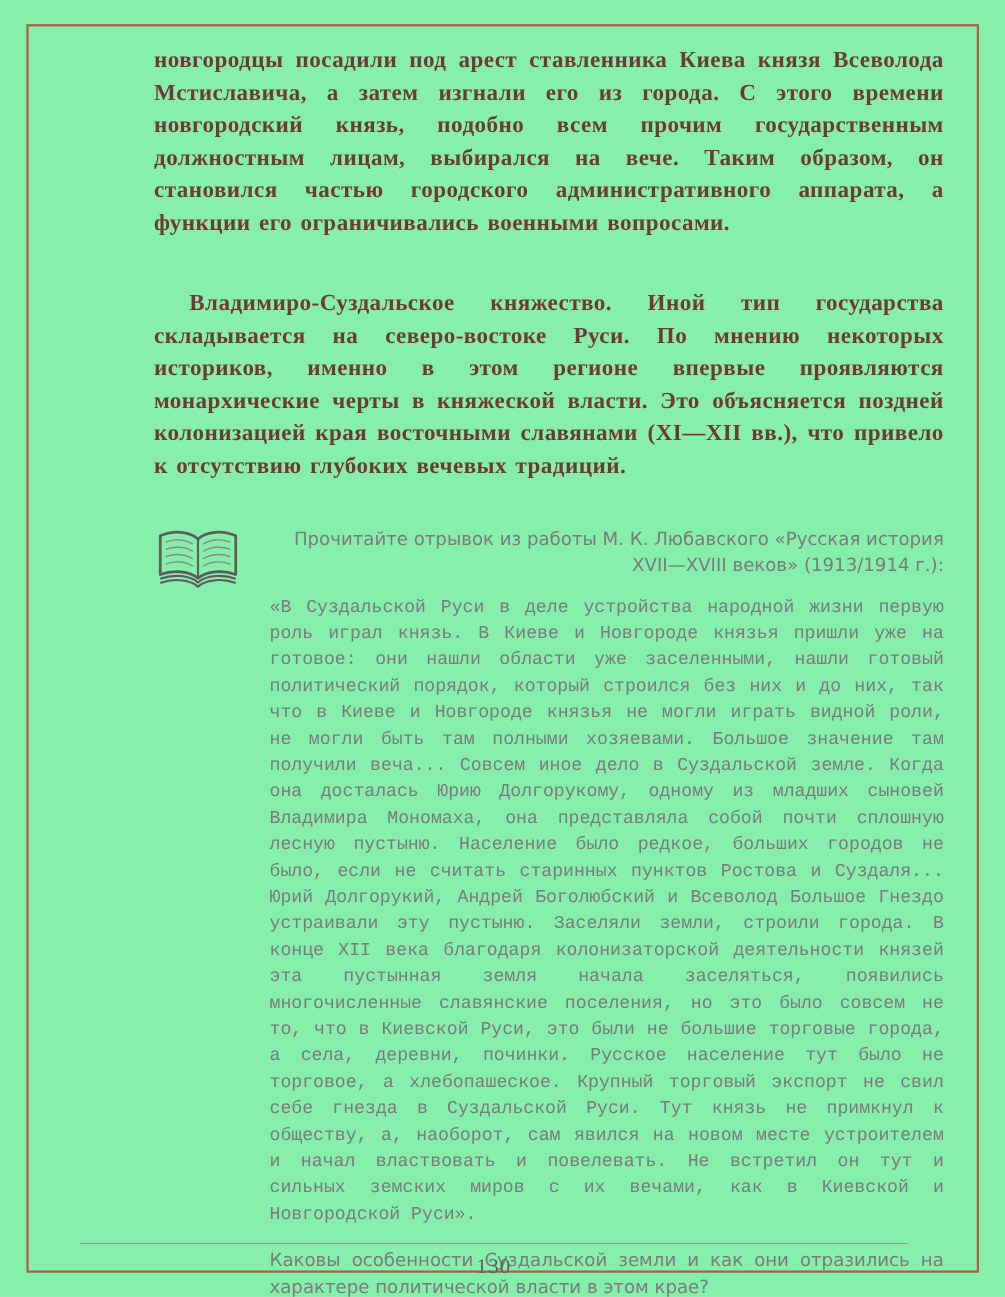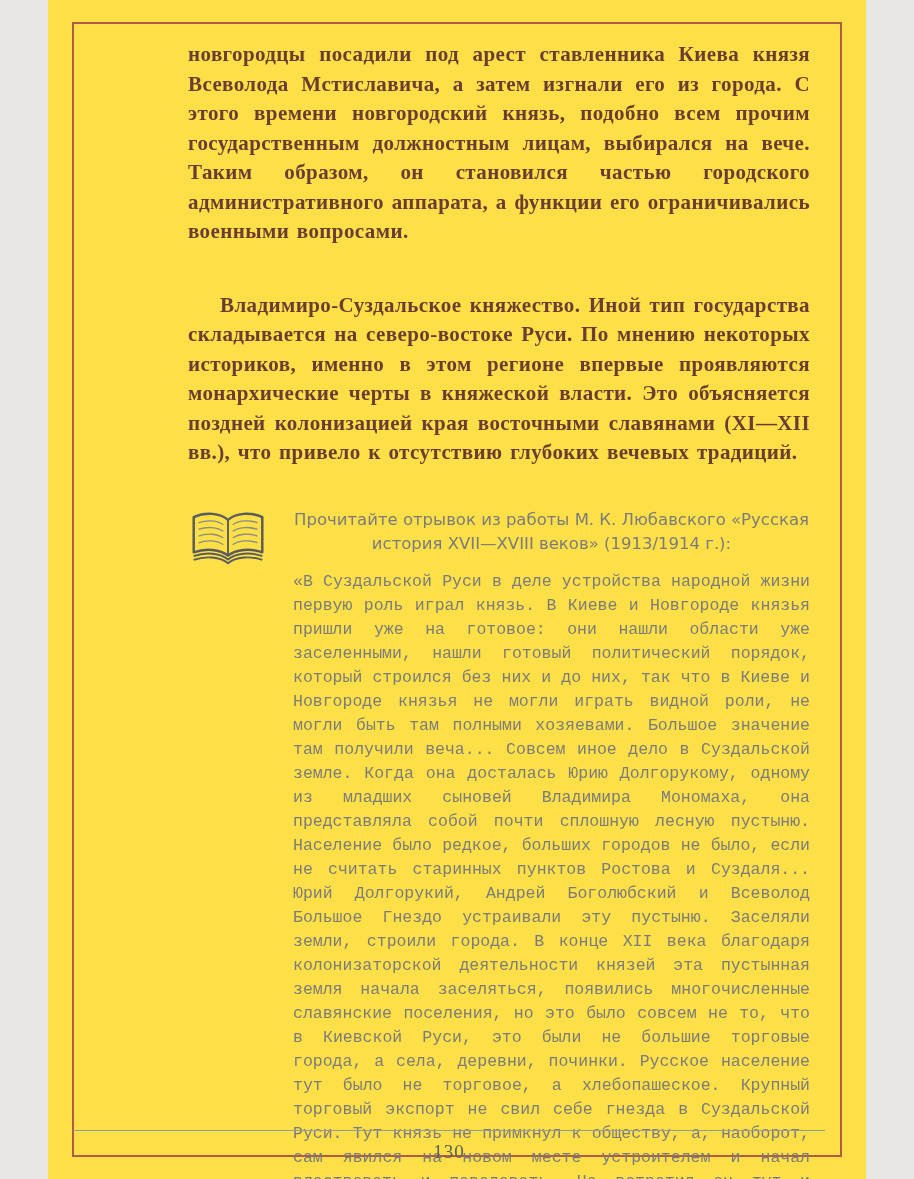--- a/index.html
+++ b/index.html
@@ -3,23 +3,23 @@
 <meta charset="utf-8">
 <style>
   :root{
     --frame:#b05a48;
     --main-text:#6e3b32;
     --muted-text:#7b7b7b;
   }
   html,body{margin:0;padding:0;background:#e9e7e4;}
   .page{
     position:relative;
-    width:818px;height:1179px;
+    width:914px;height:1179px;
     margin:0 auto;
-    background:#fde047;
+    background:#86efac;
     overflow:hidden;
     font-family:"Liberation Serif", serif;
   }
   .frame{
     position:absolute;
     top:22px;left:24px;right:24px;bottom:22px;
     border:2px solid var(--frame,#b05a48);
     pointer-events:none;
   }
   .content{
@@ -64,21 +64,21 @@
     padding-top:2px;
   }
   .book{
     width:80px;height:58px;
     display:block;
   }
   .text-col{
     flex:1 1 auto;
   }
   .instruction{
-    text-align:center;
+    text-align:right;
   }
   .quote{
     margin-top:14px;
     text-align:justify;
     font-family:Liberation Mono, monospace;
   }
   .question{
     margin-top:18px;
     text-align:justify;
   }

